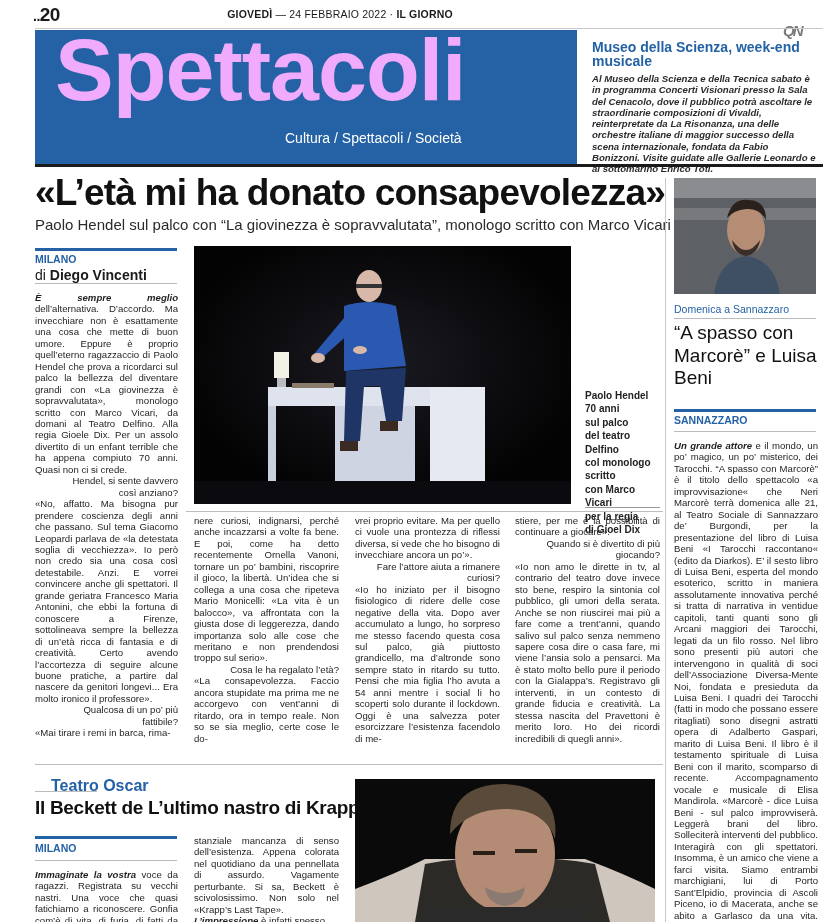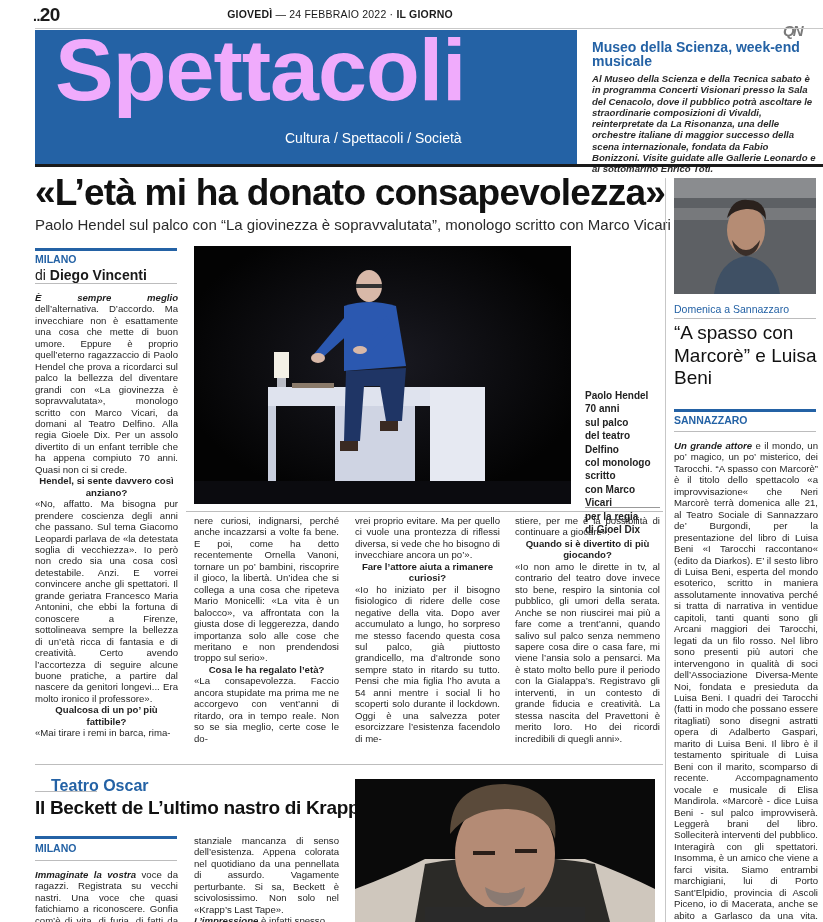--- a/index.html
+++ b/index.html
@@ -43,21 +43,21 @@
   .blue-rule { height: 3px; background: #2462a5; }
   .thin-rule { height: 1px; background: #bcbcbd; }
   #col1-top-rule { left: 35px; top: 248px; width: 142px; }
   #city1 { left: 35px; top: 253px; font-size: 10.5px; font-weight: bold; color: #2462a5; }
   #byline1 { left: 35px; top: 267px; font-size: 14px; }
   #byline1 b { font-weight: bold; }
   #col1-rule2 { left: 35px; top: 283px; width: 142px; }
 
   .col { font-size: 9.6px; line-height: 11.45px; text-align: justify; color: #1f1f1f; hyphens: manual; }
   .col b { font-weight: bold; font-style: italic; }
-  .col .q { font-weight: bold; display: block; text-align: center; }
+  .col .q { font-weight: normal; display: block; text-align: right; margin-left: 20px; }
   .col p { text-indent: 0; }
 
   #col1 { left: 35px; top: 292px; width: 143px; }
   #col2 { left: 194px; top: 515px; width: 145px; }
   #col3 { left: 355px; top: 515px; width: 145px; }
   #col4 { left: 515px; top: 515px; width: 145px; }
   #bottom-rule-main { left: 35px; top: 764px; width: 628px; height: 1px; background: #bdbdbd; }
 
   
   #photo2 { left: 674px; top: 178px; width: 142px; height: 116px; background: #4a4c4f; overflow: hidden; }

